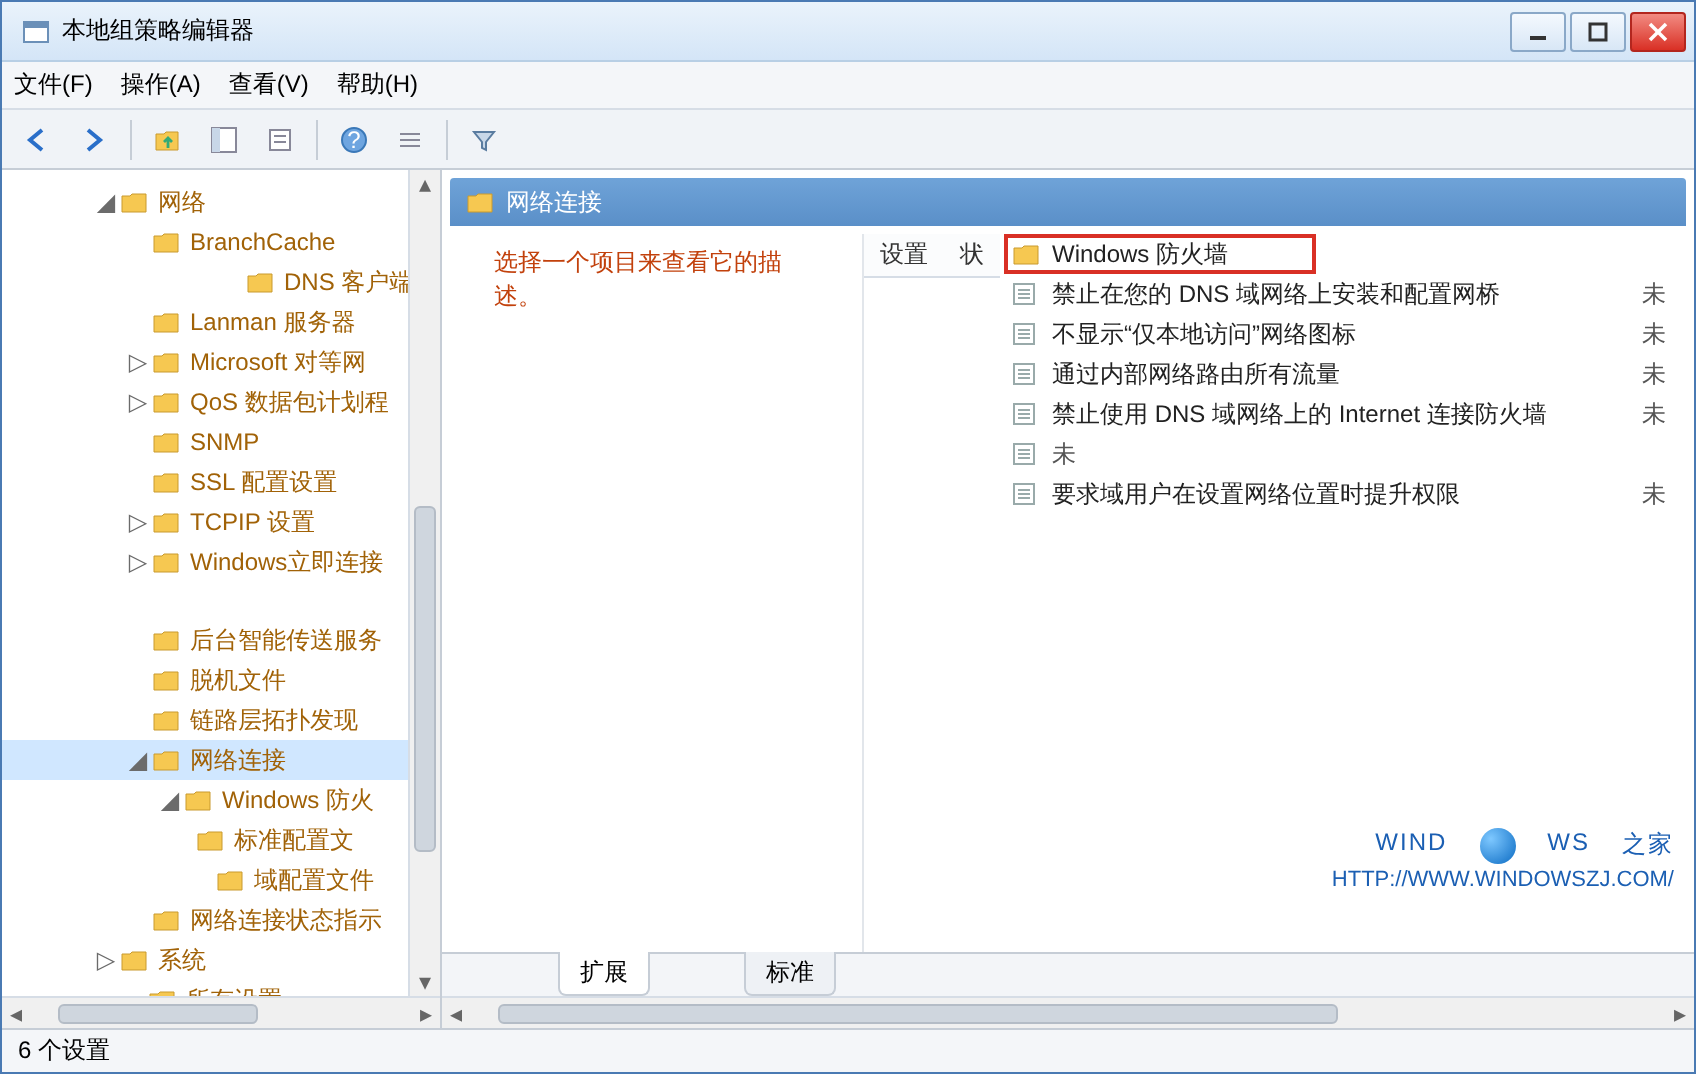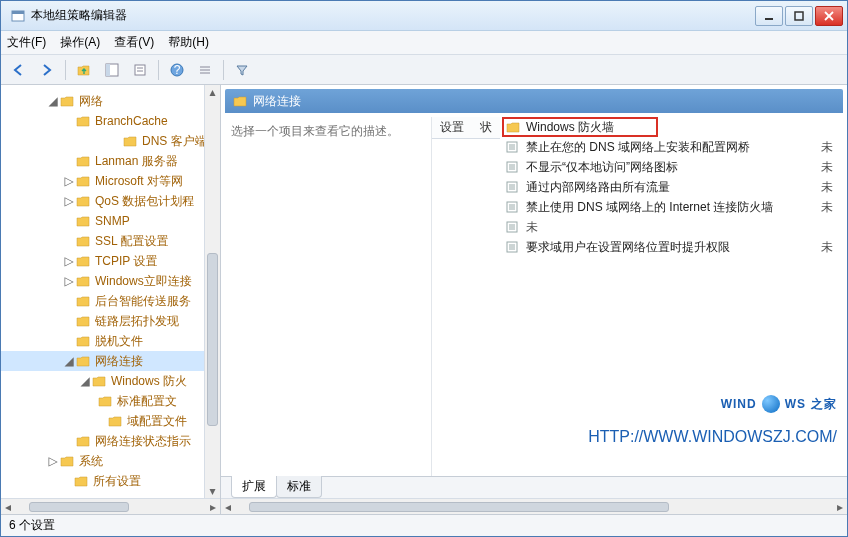--- a/index.html
+++ b/index.html
@@ -22,38 +22,38 @@
 .tree-scroll { flex: 1; overflow: hidden; padding: 6px 0 6px 0; }
 .tree-node { display: flex; align-items: center; height: 20px; white-space: nowrap; padding-right: 4px; }
 .tree-node .expander { width: 12px; display: inline-flex; justify-content: center; color: #6b6b6b; }
 .tree-node .nodeicon { width: 16px; display: inline-flex; justify-content: center; margin-right: 4px; }
 .tree-node.selected { background: #d0e7ff; }
 .tree-node .label { color: #a16207; }
 .right-pane { flex: 1; display: flex; flex-direction: column; min-height: 0; }
 .breadcrumb-bar { height: 24px; display: flex; align-items: center; background: linear-gradient(#6fa3d8,#5a8fc8); color: #fff; padding: 0 8px; gap: 6px; margin: 4px; border-radius: 2px 2px 0 0; }
 .breadcrumb-bar .bc-text { color: #fff; }
 .list-area { flex: 1; display: flex; position: relative; min-height: 0; }
-.desc-col { width: 210px; padding: 6px 10px; color: #737373; }
+.desc-col { width: 210px; padding: 6px 26px; color: #c2410c; }
 .list-col { flex: 1; display: flex; flex-direction: row; min-height: 0; border-left: 1px solid #e2e6eb; }
 .list-header { height: 22px; display: flex; align-items: center; border-bottom: 1px solid #d6dde6; background: #fbfcfd; }
 .list-header .hcell { padding: 0 8px; color: #333; }
 .list-header .hcell.name { flex: 1; }
 .list-body { flex: 1; overflow: hidden; position: relative; }
 .list-row { height: 20px; display: flex; align-items: center; padding: 0 6px; gap: 6px; }
 .list-row .rowicon { width: 14px; display: inline-flex; }
 .list-row .rname { flex: 1; color: #222; white-space: nowrap; overflow: hidden; text-overflow: clip; }
 .list-row .rstate { width: 20px; color: #555; }
 .list-row.highlighted { position: relative; align-items: center; }
 .highlight-box { position: absolute; border: 2px solid #d93025; left: 2px; top: 0; height: 20px; width: 156px; pointer-events: none; }
 .watermark { position: absolute; right: 10px; bottom: 30px; text-align: right; pointer-events: none; }
-.watermark .wm1 { font-size: 20px; font-weight: bold; color: #1b5fb3; letter-spacing: 1px; display: flex; align-items: center; justify-content: flex-end; gap: 5px; }
+.watermark .wm1 { font-size: 20px; font-weight: normal; color: #1b5fb3; letter-spacing: 1px; display: flex; align-items: flex-start; justify-content: flex-end; gap: 16px; }
 .watermark .wm1 .globe { width: 18px; height: 18px; border-radius: 50%; background: radial-gradient(circle at 30% 30%, #7ec8ff, #0b6bc3); display: inline-block; }
-.watermark .wm2 { font-size: 16px; color: #1b5fb3; margin-top: 15px; }
+.watermark .wm2 { font-size: 11px; color: #1b5fb3; margin-top: 2px; }
 .tabs-strip { height: 22px; display: flex; align-items: flex-end; border-top: 1px solid #c6cdd6; background: #f3f5f8; padding-left: 10px; gap: 0; }
-.tab { padding: 2px 10px; border: 1px solid #c6cdd6; border-top: none; background: #fff; border-radius: 0 0 4px 4px; margin-right: -1px; }
+.tab { padding: 2px 10px; border: 1px solid #c6cdd6; border-top: none; background: #fff; border-radius: 0 0 4px 4px; margin-right: -1px; margin-left: 48px; }
 .tab.inactive { background: #eef1f5; }
 .hscroll { height: 16px; background: #f0f0f0; border-top: 1px solid #d6dde6; display: flex; align-items: center; }
 .hscroll .thumb { height: 10px; background: #cfd6de; border: 1px solid #b4bcc6; border-radius: 3px; margin: 0 14px; }
 .hscroll .arrow { width: 14px; text-align: center; color: #666; }
 .statusbar { height: 22px; border-top: 1px solid #c6cdd6; display: flex; align-items: center; padding: 0 8px; background: #f4f6f9; color: #000; }
 svg { display: block; }
 .folder-icon { fill: #f6c851; stroke: #c99a2e; stroke-width: 0.5; }
 .vscroll { position: absolute; right: 0; top: 0; bottom: 16px; width: 16px; background: #f0f0f0; border-left: 1px solid #d6dde6; display: flex; flex-direction: column; }
 .vscroll .arrow { height: 14px; text-align: center; color: #666; }
 .vscroll .track { flex: 1; position: relative; }
@@ -237,46 +237,46 @@
           </div>
           <div class="tree-node" style="padding-left: 62px;">
             <span class="expander">▷</span>
             <span class="nodeicon">
               <svg width="14" height="12">
                 <path class="folder-icon" d="M1 3h4l1-1h7v9H1z"></path>
               </svg>
             </span>
             <span class="label">Windows立即连接</span>
           </div>
-          <div class="tree-node" style="padding-left: 62px;">
+          <div class="tree-node" style="padding-left: 62px; margin-top: 19px;">
             <span class="expander"></span>
             <span class="nodeicon">
               <svg width="14" height="12">
                 <path class="folder-icon" d="M1 3h4l1-1h7v9H1z"></path>
               </svg>
             </span>
             <span class="label">后台智能传送服务</span>
           </div>
           <div class="tree-node" style="padding-left: 62px;">
             <span class="expander"></span>
             <span class="nodeicon">
               <svg width="14" height="12">
                 <path class="folder-icon" d="M1 3h4l1-1h7v9H1z"></path>
               </svg>
             </span>
+            <span class="label">脱机文件</span>
+          </div>
+          <div class="tree-node" style="padding-left: 62px;">
+            <span class="expander"></span>
+            <span class="nodeicon">
+              <svg width="14" height="12">
+                <path class="folder-icon" d="M1 3h4l1-1h7v9H1z"></path>
+              </svg>
+            </span>
             <span class="label">链路层拓扑发现</span>
-          </div>
-          <div class="tree-node" style="padding-left: 62px;">
-            <span class="expander"></span>
-            <span class="nodeicon">
-              <svg width="14" height="12">
-                <path class="folder-icon" d="M1 3h4l1-1h7v9H1z"></path>
-              </svg>
-            </span>
-            <span class="label">脱机文件</span>
           </div>
           <div class="tree-node selected" style="padding-left: 62px;">
             <span class="expander">◢</span>
             <span class="nodeicon">
               <svg width="14" height="12">
                 <path class="folder-icon" d="M1 3h4l1-1h7v9H1z"></path>
               </svg>
             </span>
             <span class="label">网络连接</span>
           </div>

